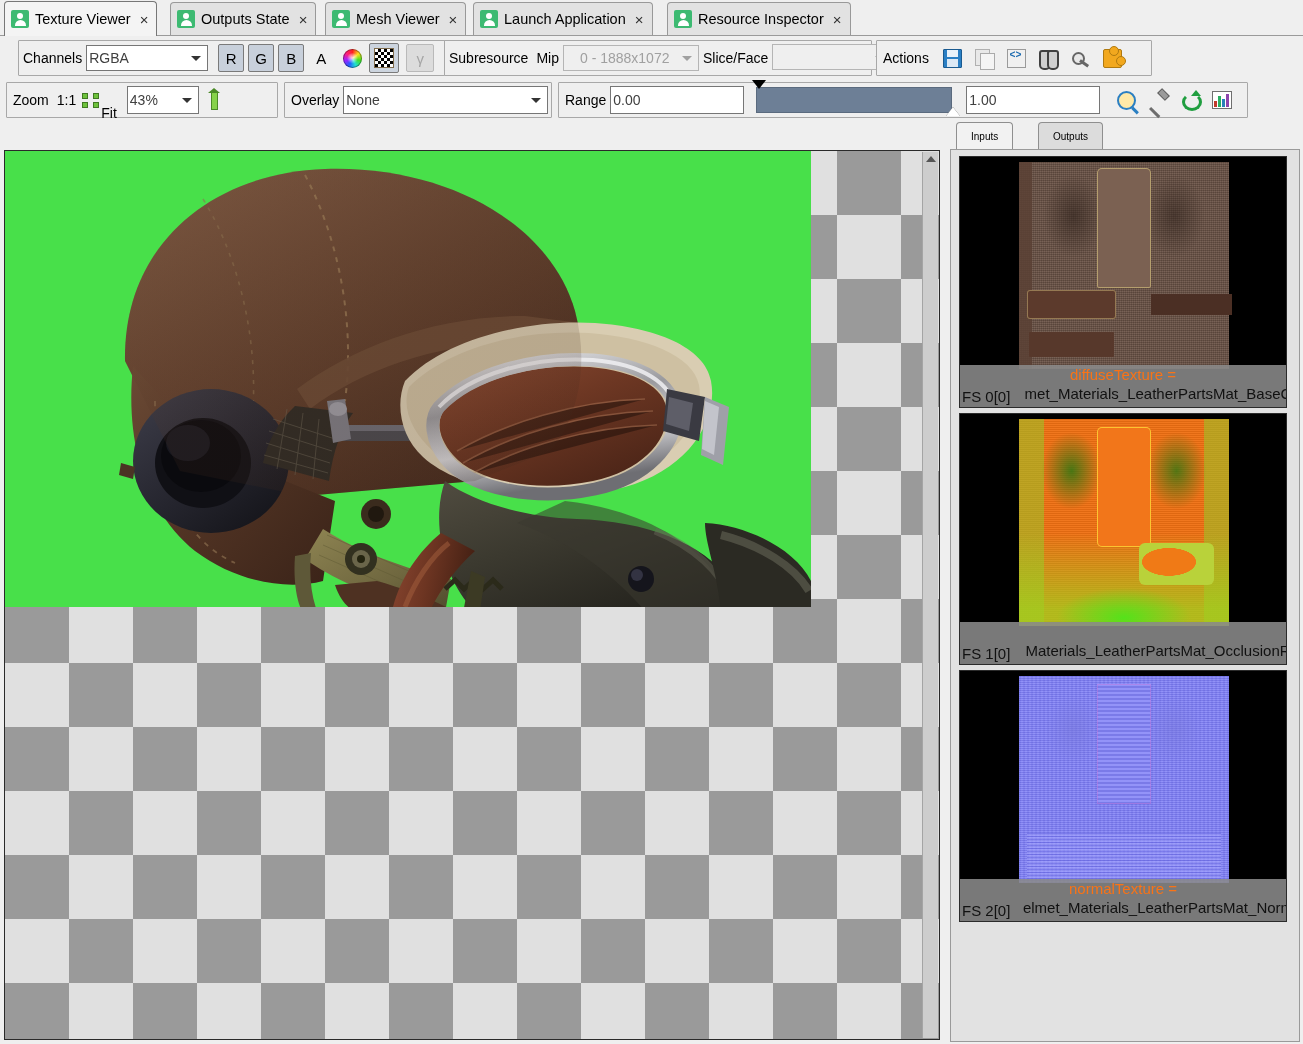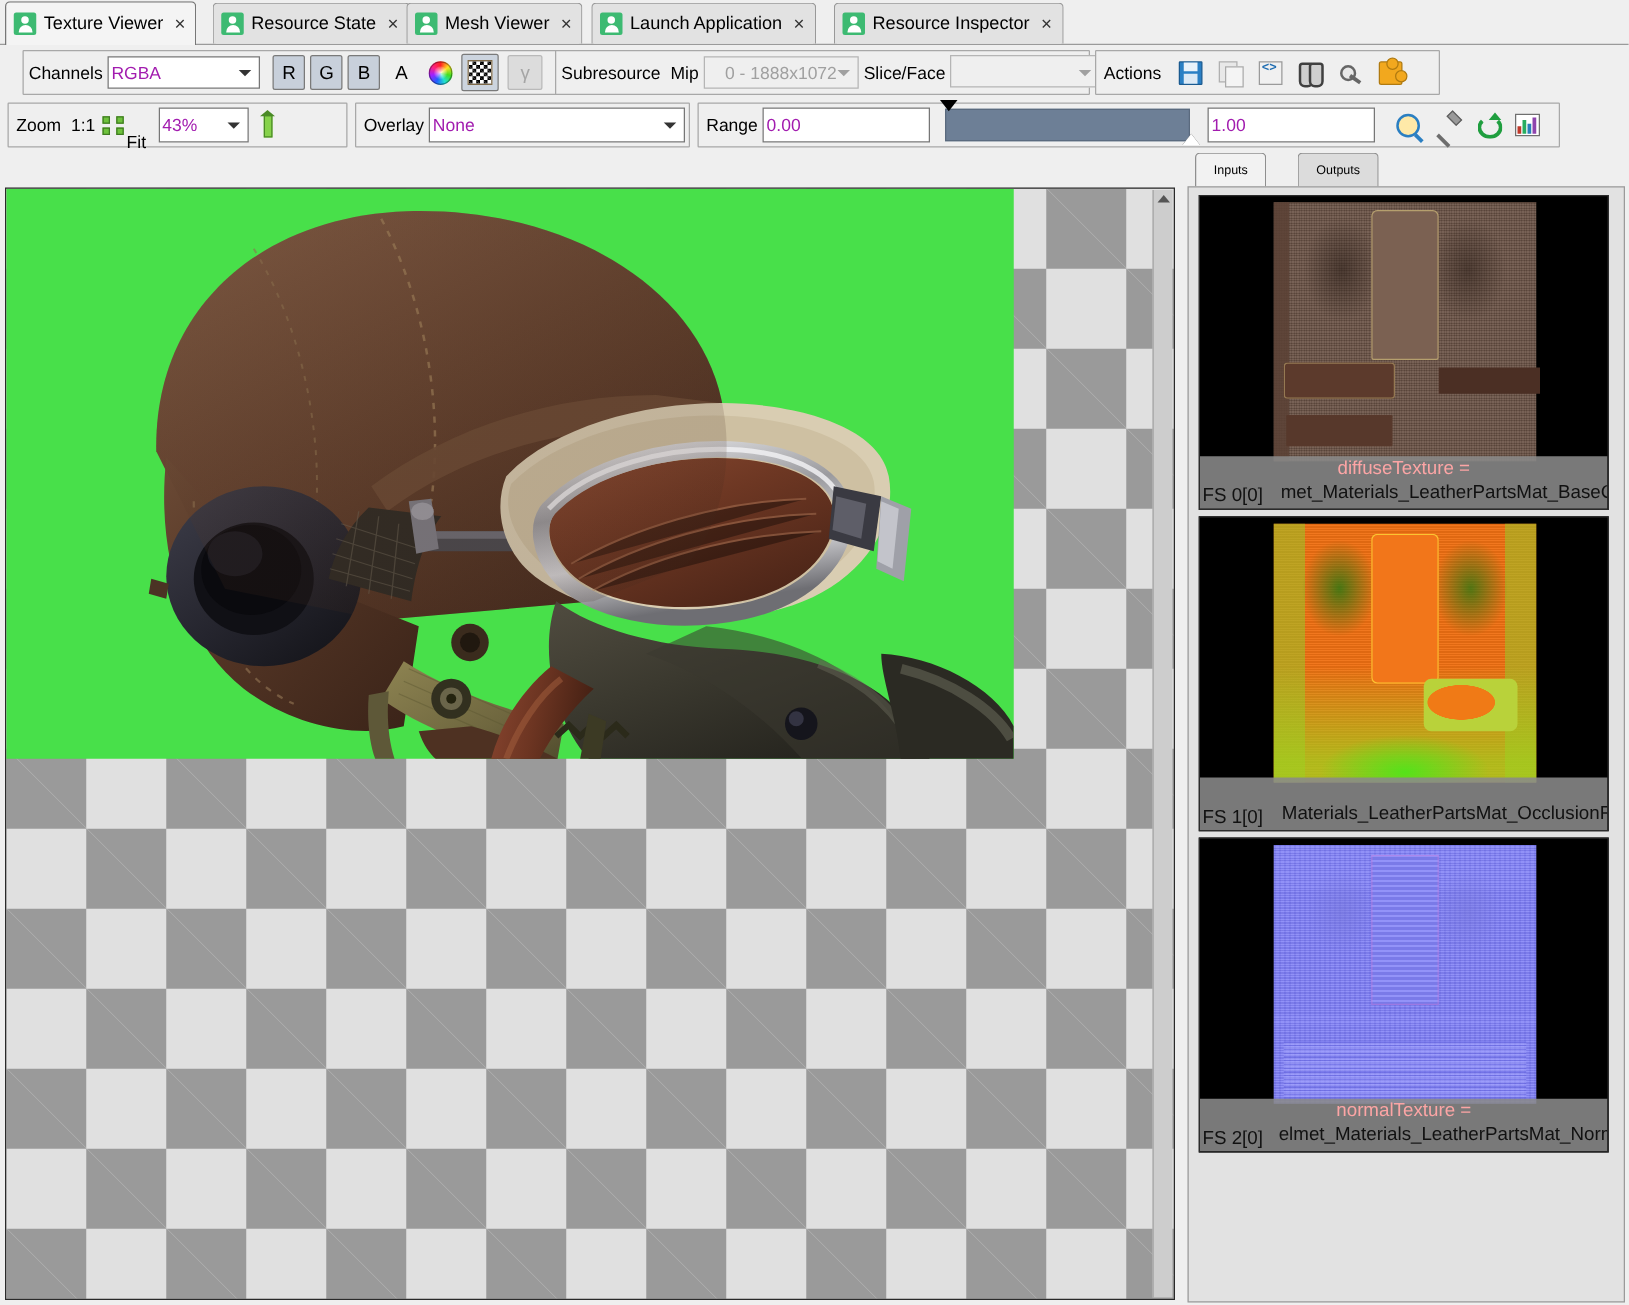--- a/index.html
+++ b/index.html
@@ -61,21 +61,21 @@
     position: absolute; top: 2px; height: 36px;
     border: 1px solid #a8a8a8; background: #efefef;
     display: flex; align-items: center;
     border-radius: 1px;
   }
   .lbl { font-size: 14px; color: #000; padding: 0 4px; white-space: nowrap; }
 
   select.combo, .combo {
     height: 26px; background: #fff; border: 1px solid #767676;
     font-family: "Liberation Sans", sans-serif; font-size: 14px;
-    color: #a21caf; padding: 0 2px;
+    color: #404040; padding: 0 2px;
     appearance: none; -webkit-appearance: none;
     position: relative;
   }
   .combo-wrap { position: relative; display: inline-block; }
   .combo-wrap .arrow {
     position: absolute; right: 7px; top: 50%; margin-top: -2px;
     width: 0; height: 0; border-left: 5px solid transparent;
     border-right: 5px solid transparent; border-top: 5px solid #333;
     pointer-events: none;
   }
@@ -248,21 +248,21 @@
     position: absolute; left: 0; right: 0; bottom: 0; height: 42px;
     background: rgba(138,138,138,.88);
     overflow: hidden;
   }
   .thumb .cap-slot {
     position: absolute; left: 2px; bottom: 2px; font-size: 15px; color: #111;
     white-space: nowrap;
   }
   .thumb .cap-name {
     position: absolute; left: 0; right: 0; top: 1px; text-align: center;
-    font-size: 15px; color: #fca5a5; white-space: nowrap;
+    font-size: 15px; color: #f97316; white-space: nowrap;
   }
   .thumb .cap-res {
     position: absolute; left: 10px; right: -60px; top: 20px; text-align: center;
     font-size: 15px; color: #111; white-space: nowrap;
   }
 
   
   .tex-diffuse {
     background-color: #6b5346;
     background-image:
@@ -331,21 +331,21 @@
 <div id="app">
 
   <div class="tabbar">
     <div class="tab active" style="left:4px;">
       <span class="ticon"></span>
       <span class="tlabel">Texture Viewer</span>
       <span class="tclose">×</span>
     </div>
     <div class="tab" style="left:170px;">
       <span class="ticon"></span>
-      <span class="tlabel">Resource State</span>
+      <span class="tlabel">Outputs State</span>
       <span class="tclose">×</span>
     </div>
     <div class="tab" style="left:325px;">
       <span class="ticon"></span>
       <span class="tlabel">Mesh Viewer</span>
       <span class="tclose">×</span>
     </div>
     <div class="tab" style="left:473px;">
       <span class="ticon"></span>
       <span class="tlabel">Launch Application</span>
@@ -379,21 +379,21 @@
         </span>
       <span style="display:inline-block;width:4px;"></span>
       <span class="chbtn dim" style="width:28px;">γ</span>
     </div>
 
     <div class="group" style="left:444px; width:428px;">
       <span class="lbl">Subresource</span>
       <span style="width:1px;height:30px;background:#b5b5b5;display:inline-block;"></span>
       <span class="lbl">Mip</span>
       <span class="combo-wrap dim">
-        <span class="combo dim" style="display:inline-flex;align-items:center;width:124px;padding-left:16px;">0 - 1888x1072</span>
+        <span class="combo dim" style="display:inline-flex;align-items:center;width:136px;padding-left:16px;">0 - 1888x1072</span>
         <span class="arrow"></span>
       </span>
       <span class="lbl">Slice/Face</span>
       <span class="combo-wrap dim">
         <span class="combo dim" style="display:inline-flex;align-items:center;width:120px;"></span>
         <span class="arrow"></span>
       </span>
     </div>
 
     <div class="group" style="left:876px; width:276px;">

